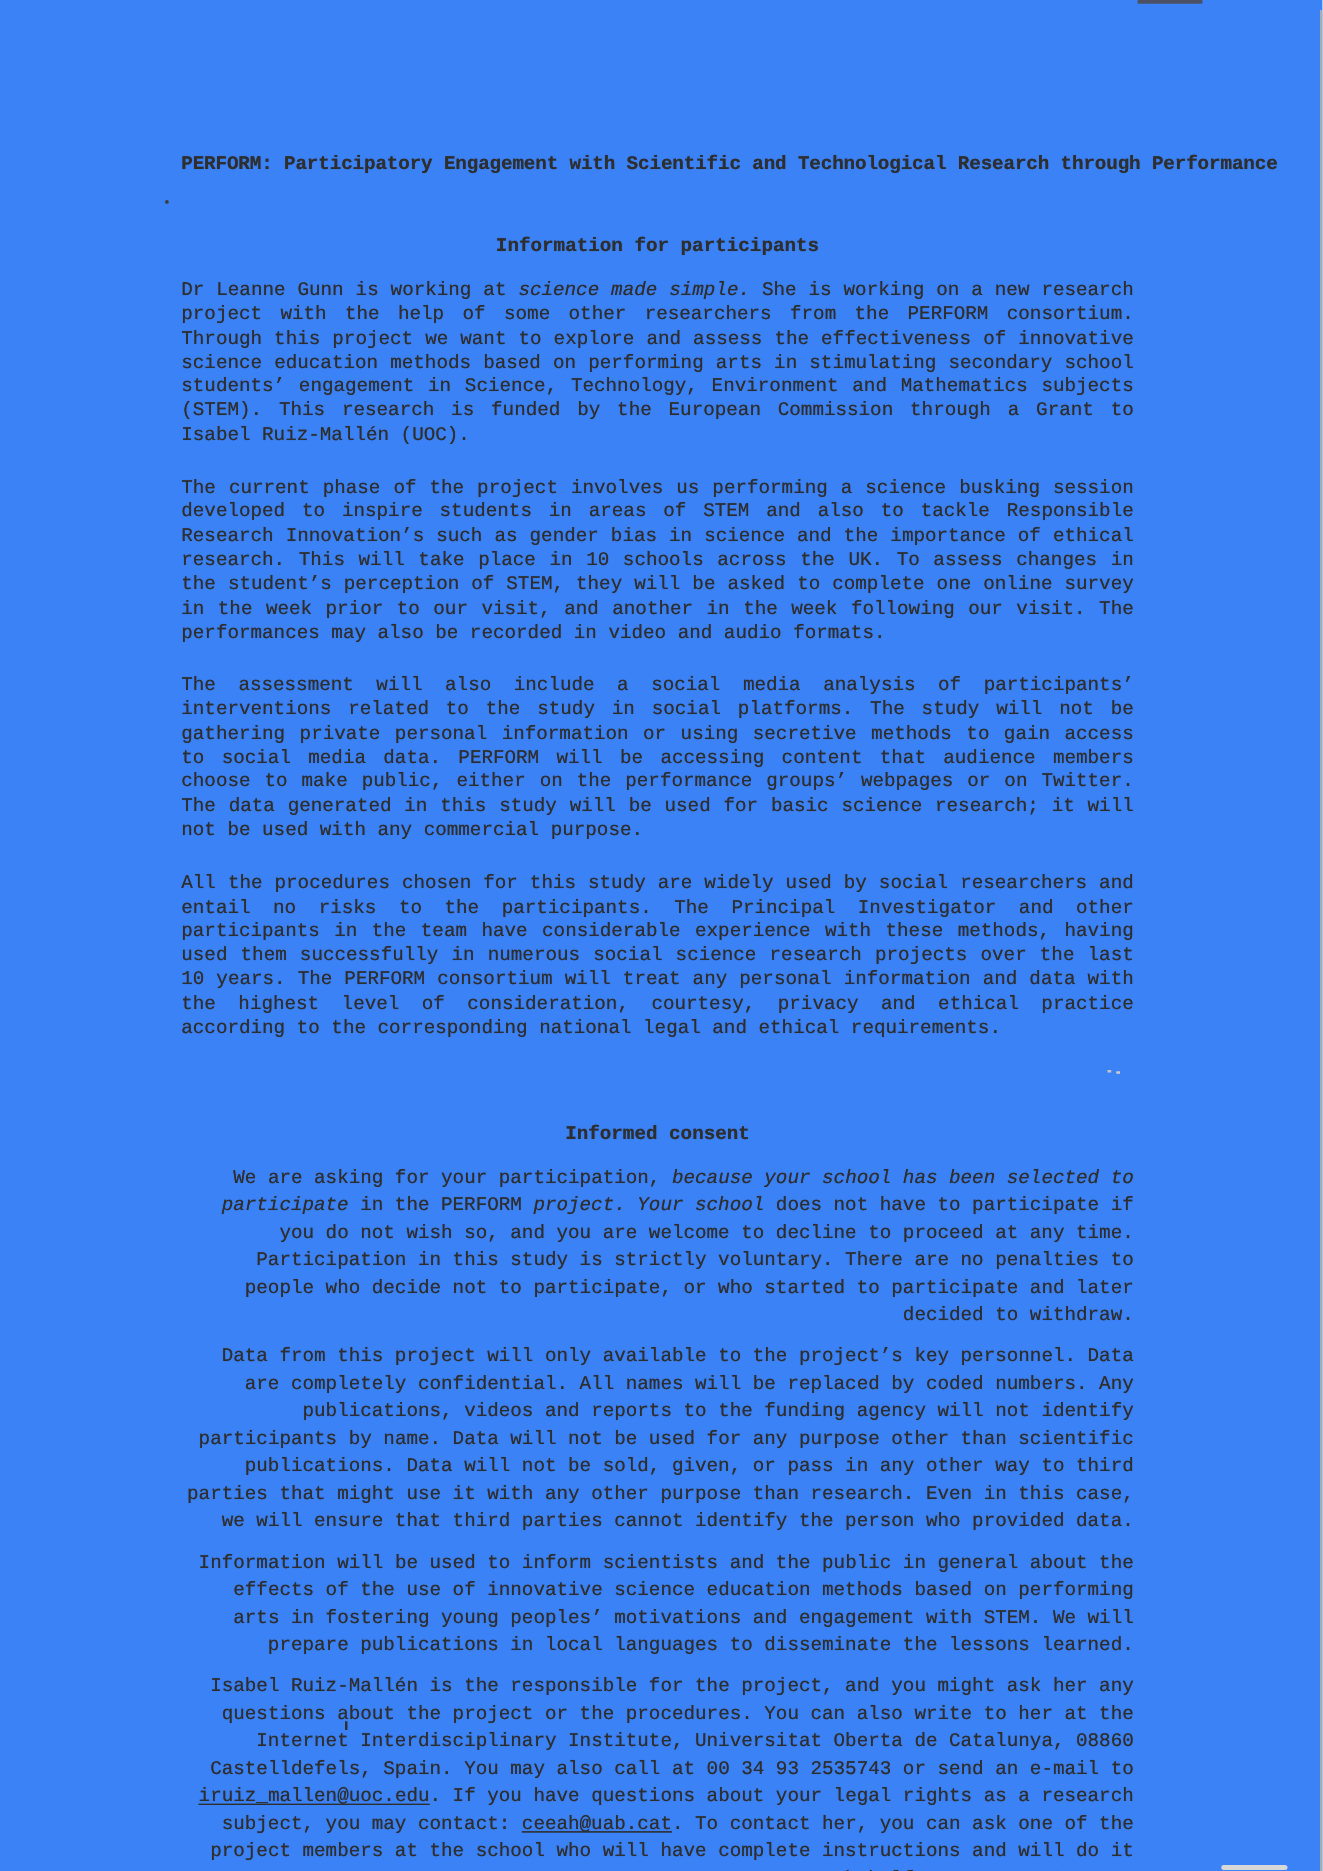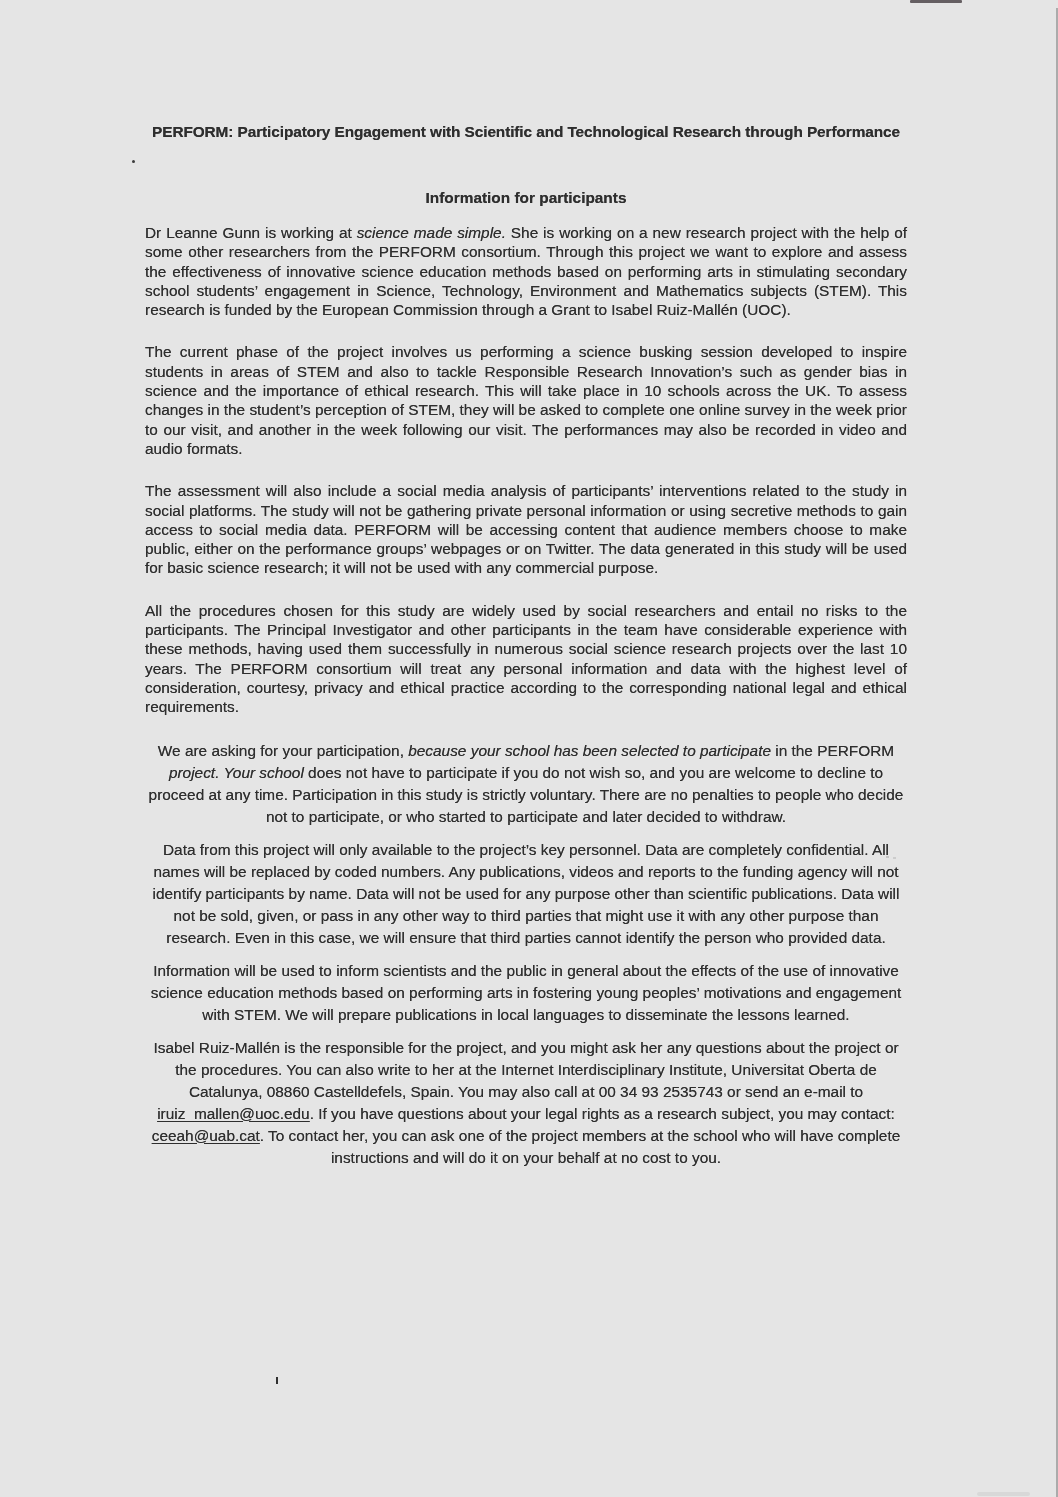--- a/index.html
+++ b/index.html
@@ -1,22 +1,22 @@
 <!DOCTYPE html>
 <html><head>
 <meta charset="utf-8">
 <style>
   html, body { margin: 0; padding: 0; background: #ffffff; }
   .page {
     position: relative;
     width: 1058px;
     height: 1497px;
-    background: #e5e5e5;
+    background: #3b82f6;
     overflow: hidden;
-    font-family: Liberation Sans, sans-serif;
+    font-family: Liberation Mono, monospace;
   }
   .content {
     position: absolute;
     left: 145px;
     top: 122px;
     width: 762px;
     color: #2e2e2e;
     text-shadow: 0 0 0.55px rgba(45,45,45,0.75);
   }
   .doc-title {
@@ -37,21 +37,21 @@
   .h-consent { margin: 66px 0 14px 0; }
   .sec1 .para {
     font-size: 15.4px;
     line-height: 19.3px;
     text-align: justify;
     margin: 16px 0 23px 0;
   }
   .sec2 .para {
     font-size: 15.4px;
     line-height: 22px;
-    text-align: center;
+    text-align: right;
     margin: 0 0 11px 0;
   }
   .it { font-style: italic; }
   .un { text-decoration: underline; text-underline-offset: 2px; }
   .artifact { position: absolute; }
   .top-bar { left: 910px; top: 0; width: 52px; height: 3px; border-radius: 1px; opacity: .85; }
   .edge-line { right: 0; top: 8px; width: 2px; height: 1489px; }
   .smudge { left: 977px; top: 1492px; width: 53px; height: 4px; border-radius: 2px; }
   .title-dot { left: 132px; top: 160px; width: 3px; height: 3px; background: #3c3c3c; border-radius: 50%; }
   .bottom-tick { left: 276px; top: 1377px; width: 2px; height: 7px; background: #303030; }
@@ -75,20 +75,21 @@
 
     <div class="sec1">
       <div class="section-heading h-info">Information for participants</div>
       <div class="para"><span>Dr Leanne Gunn is working at </span><span class="it">science made simple.</span><span>  She is working on a new research project with the help of some other researchers from the PERFORM consortium.  Through this project we want to explore and assess the effectiveness of innovative science education methods based on performing arts in stimulating secondary school students’ engagement in Science, Technology, Environment and Mathematics subjects (STEM). This research is funded by the European Commission through a Grant to Isabel Ruiz-Mallén (UOC).</span></div>
       <div class="para"><span>The current phase of the project involves us performing a science busking session developed to inspire students in areas of STEM and also to tackle Responsible Research Innovation’s such as gender bias in science and the importance of ethical research. This will take place in 10 schools across the UK. To assess changes in the student’s perception of STEM, they will be asked to complete one online survey in the week prior to our visit, and another in the week following our visit. The performances may also be recorded in video and audio formats.</span></div>
       <div class="para"><span>The assessment will also include a social media analysis of participants’ interventions related to the study in social platforms. The study will not be gathering private personal information or using secretive methods to gain access to social media data. PERFORM will be accessing content that audience members choose to make public, either on the performance groups’ webpages or on Twitter. The data generated in this study will be used for basic science research; it will not be used with any commercial purpose.</span></div>
       <div class="para"><span>All the procedures chosen for this study are widely used by social researchers and entail no risks to the participants. The Principal Investigator and other participants in the team have considerable experience with these methods, having used them successfully in numerous social science research projects over the last 10 years. The PERFORM consortium will treat any personal information and data with the highest level of consideration, courtesy, privacy and ethical practice according to the corresponding national legal and ethical requirements.</span></div>
     </div>
 
     <div class="sec2">
+      <div class="section-heading h-consent">Informed consent</div>
       <div class="para"><span>We are asking for your participation, </span><span class="it">because your school has been selected to participate</span><span> in the PERFORM </span><span class="it">project. Your school</span><span> does not have to participate if you do not wish so, and you are welcome to decline to proceed at any time.  Participation in this study is strictly voluntary.  There are no penalties to people who decide not to participate, or who started to participate and later decided to withdraw.</span></div>
       <div class="para"><span>Data from this project will only available to the project’s key personnel. Data are completely confidential. All names will be replaced by coded numbers. Any publications, videos and reports to the funding agency will not identify participants by name. Data will not be used for any purpose other than scientific publications. Data will not be sold, given, or pass in any other way to third parties that might use it with any other purpose than research.  Even in this case, we will ensure that third parties cannot identify the person who provided data.</span></div>
       <div class="para"><span>Information will be used to inform scientists and the public in general about the effects of the use of innovative science education methods based on performing arts in fostering young peoples’ motivations and engagement with STEM. We will prepare publications in local languages to disseminate the lessons learned.</span></div>
       <div class="para"><span>Isabel Ruiz-Mallén is the responsible for the project, and you might ask her any questions about the project or the procedures. You can also write to her at the Internet Interdisciplinary Institute, Universitat Oberta de Catalunya, 08860 Castelldefels, Spain. You may also call at 00 34 93 2535743 or send an e-mail to </span><span class="un">iruiz_mallen@uoc.edu</span><span>.  If you have questions about your legal rights as a research subject, you may contact: </span><span class="un">ceeah@uab.cat</span><span>. To contact her, you can ask one of the project members at the school who will have complete instructions and will do it on your behalf at no cost to you.</span></div>
     </div>
 
   </div>
 </div>
 
 </body></html>

